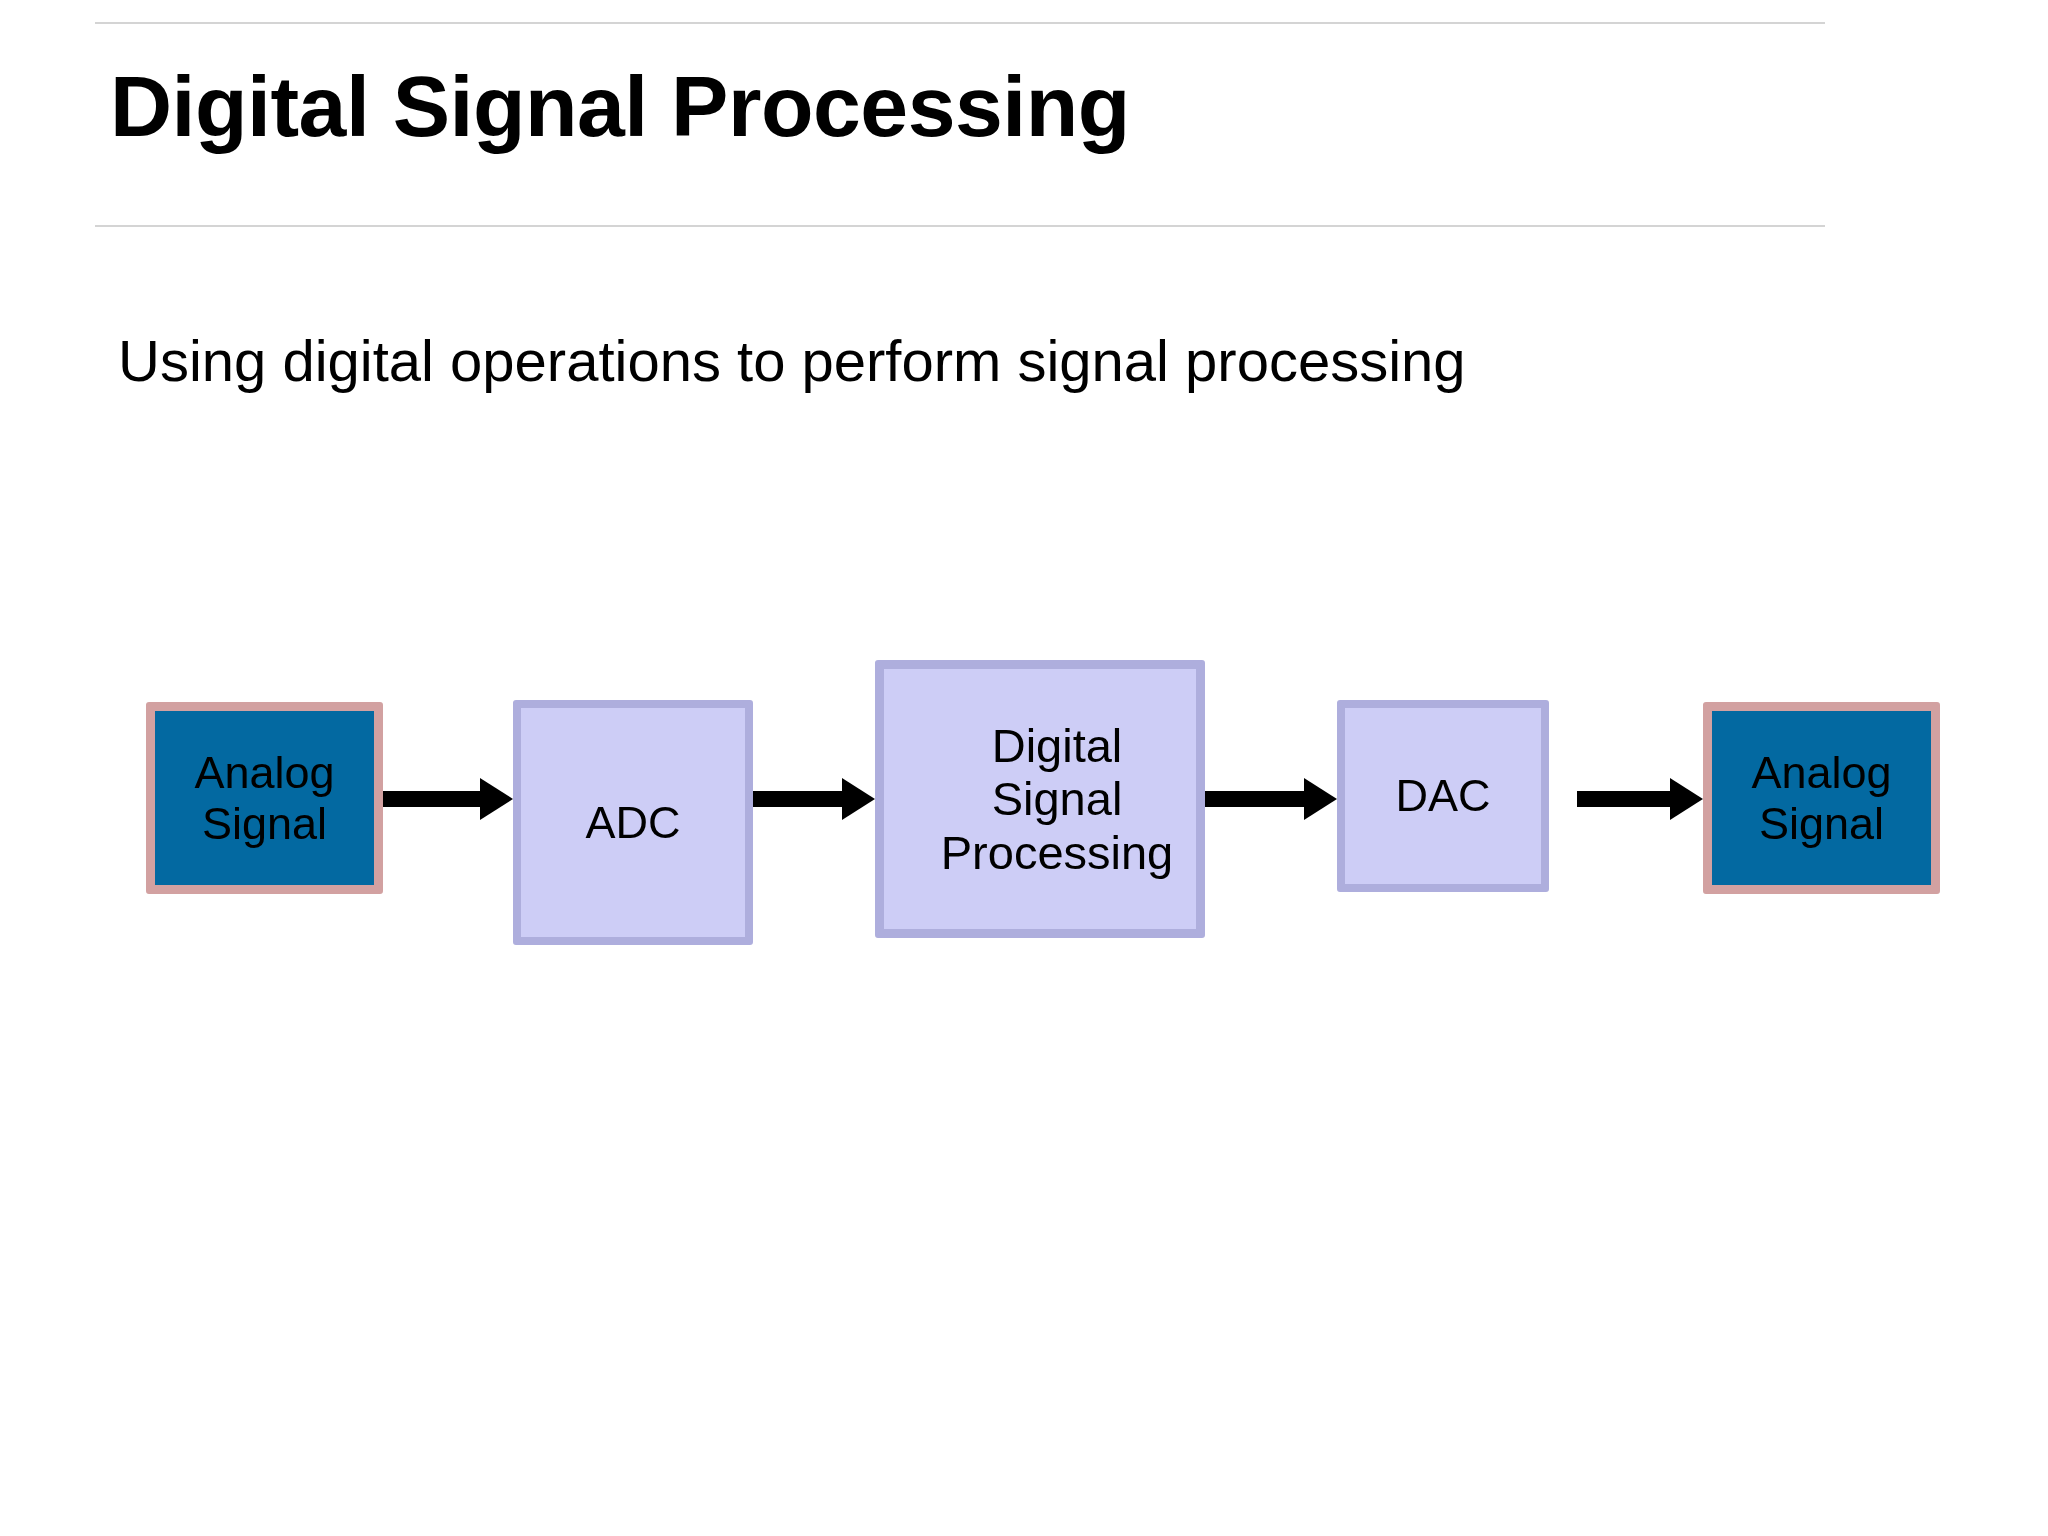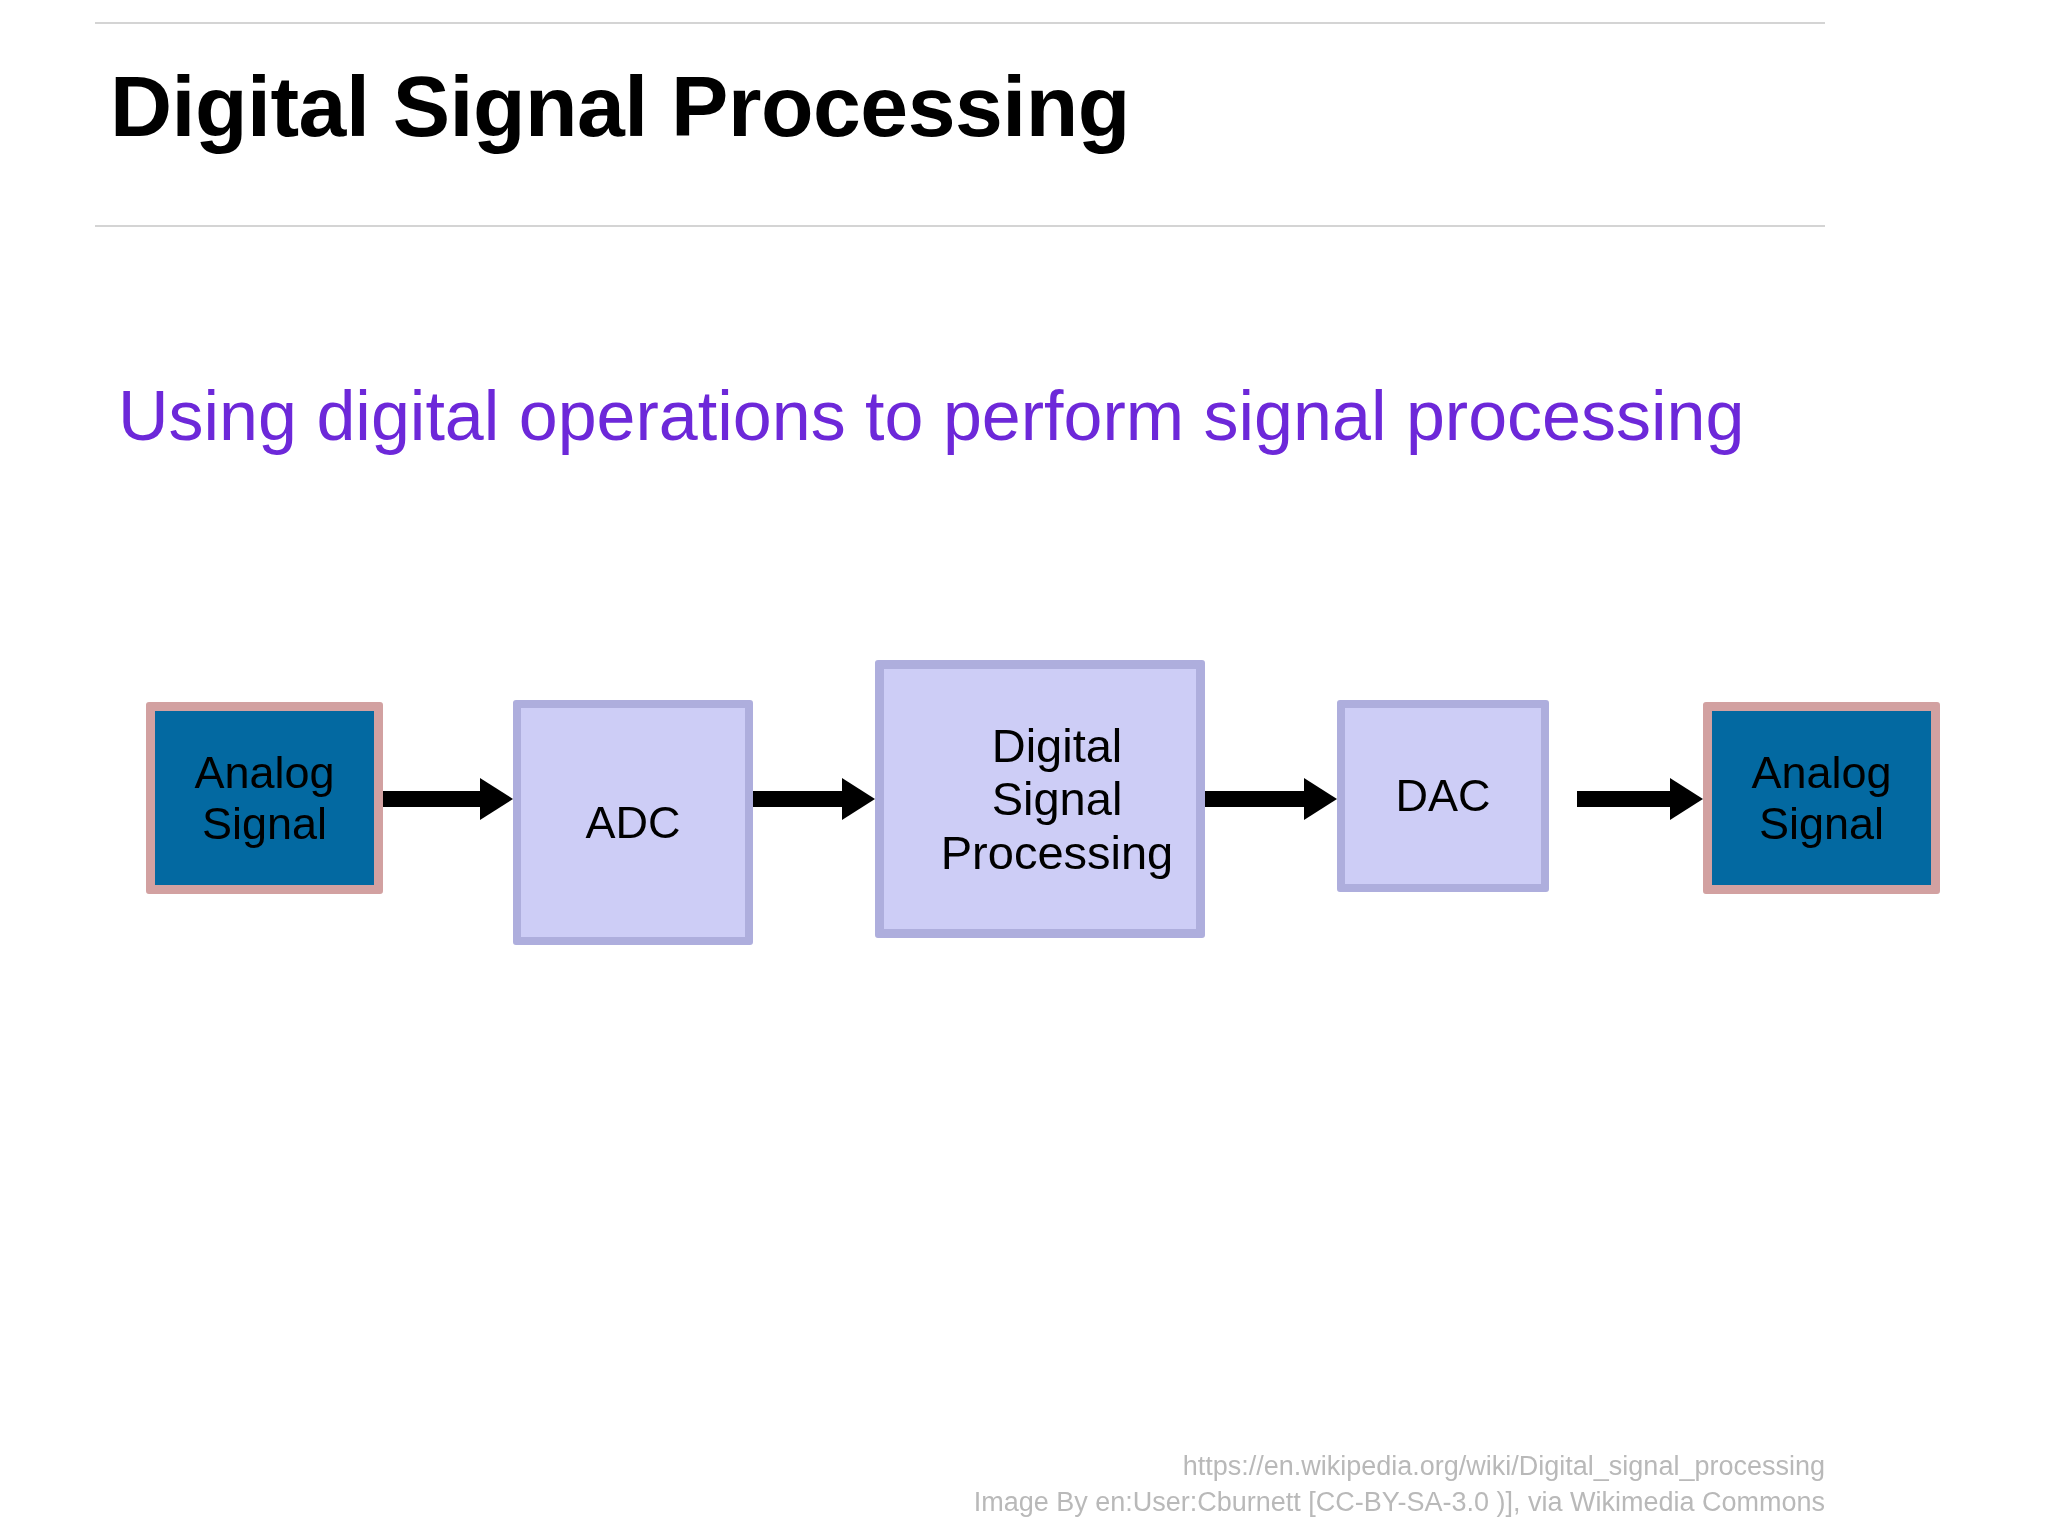--- a/index.html
+++ b/index.html
@@ -41,24 +41,23 @@
     line-height: 1.12;
     white-space: nowrap;
   }
 
   
   #subtitle {
     position: absolute;
     left: 118px;
     top: 326px;
     width: 1830px;
-    font-size: 70px;
-    color: #6d28d9;
+    font-size: 58px;
+    color: #000000;
     line-height: 1.22;
-    margin-top: 48px;
   }
   #subtitle .line {
     display: block;
     white-space: nowrap;
   }
 
   
   #diagram {
     position: absolute;
     left: 0;
@@ -211,18 +210,14 @@
 
     <div id="node-analog-out" class="node analog">
       <span>
         <span class="node-label">Analog</span>
         <span class="node-label">Signal</span>
       </span>
     </div>
 
   </div>
 
-  <div id="attribution">
-    <span class="line">https://en.wikipedia.org/wiki/Digital_signal_processing</span>
-    <span class="line">Image By en:User:Cburnett [CC-BY-SA-3.0 )], via Wikimedia Commons</span>
-  </div>
 
 </div>
 
 </body></html>

